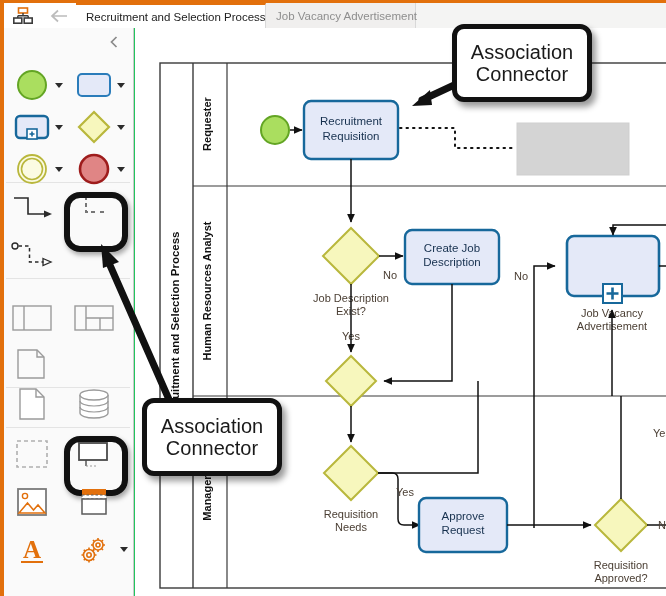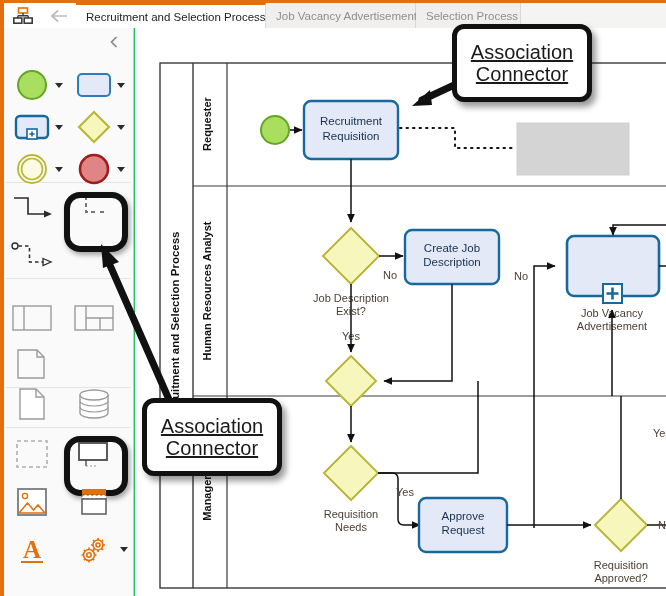--- a/index.html
+++ b/index.html
@@ -43,21 +43,21 @@
       box-shadow:2px 3px 5px rgba(0,0,0,.35);pointer-events:none;}
 
   
   .canvas{position:absolute;left:135px;top:28px;width:531px;height:568px;background:#ffffff;overflow:hidden;}
   .svgwrap{position:absolute;left:0;top:0;width:531px;height:568px;}
 
   
   .callout{position:absolute;background:#ffffff;border:5px solid #111;border-radius:12px;
       box-shadow:4px 5px 6px rgba(0,0,0,.4);
       display:flex;flex-direction:column;align-items:center;justify-content:center;
-      font-size:20px;color:#1a1a1a;line-height:1.12;text-align:center;z-index:40;text-decoration:underline;}
+      font-size:20px;color:#1a1a1a;line-height:1.12;text-align:center;z-index:40;}
   .callout span{display:block;}
 </style>
 </head>
 <body>
 
 <div id="root">
 
   <div class="frame-left"></div>
   <div class="frame-top"></div>
 
@@ -76,23 +76,20 @@
     <svg width="18" height="14" viewBox="0 0 18 14">
       <path d="M8 1.5 L2 7 L8 12.5 M2 7 L17 7" fill="none" stroke="#bcbcbc" stroke-width="1.7"></path>
     </svg>
   </div>
 
   <div class="tab active" style="left:76px;width:190px;">
     <span>Recruitment and Selection Process</span>
   </div>
   <div class="tab" style="left:266px;width:150px;">
     <span>Job Vacancy Advertisement</span>
-  </div>
-  <div class="tab" style="left:416px;width:105px;">
-    <span>Selection Process</span>
   </div>
 
   <div class="stencil"></div>
 
   <div class="stencil-collapse">
     <svg width="12" height="14" viewBox="0 0 12 14">
       <path d="M8.5 2 L3.5 7 L8.5 12" fill="none" stroke="#8a8a8a" stroke-width="1.7"></path>
     </svg>
   </div>
 

